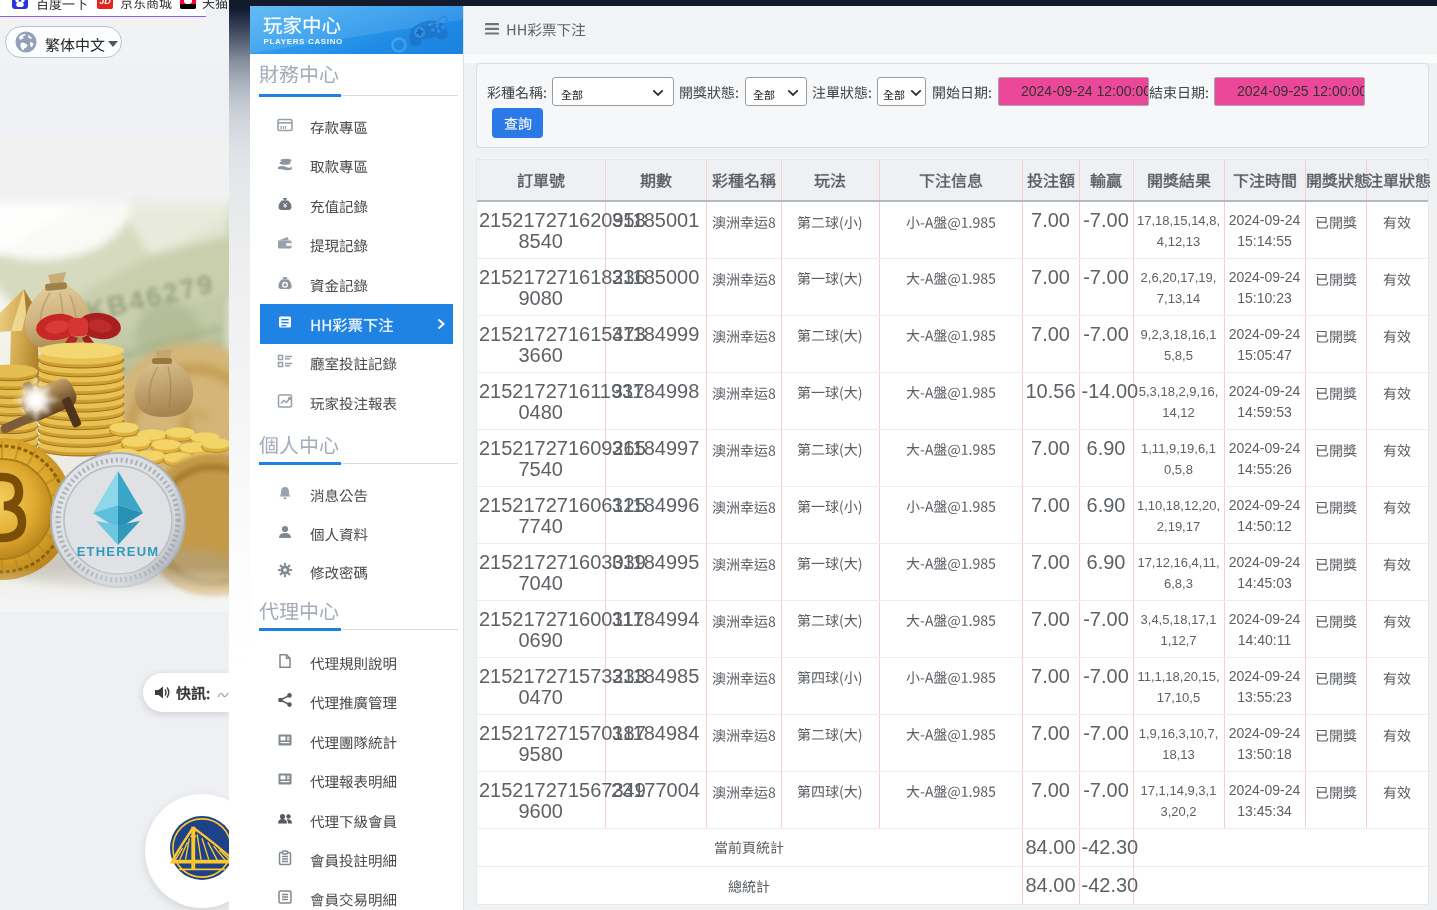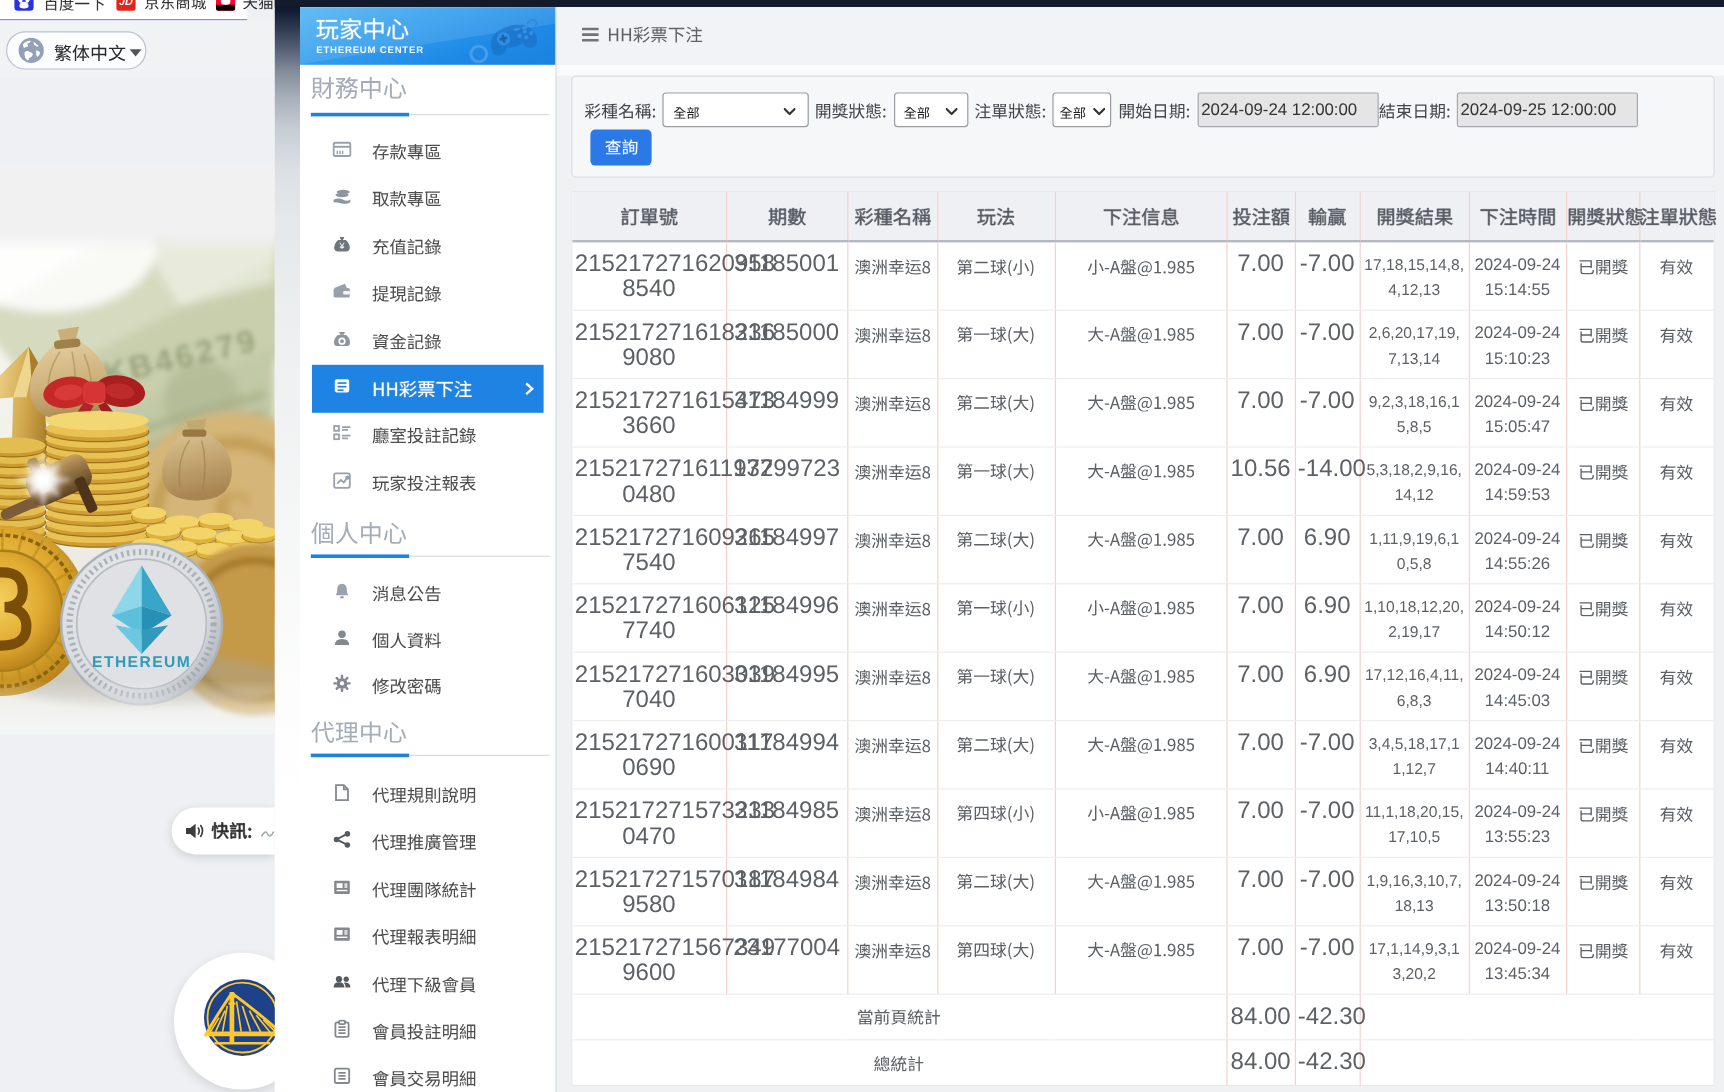--- a/index.html
+++ b/index.html
@@ -3,21 +3,21 @@
 *{margin:0;padding:0;box-sizing:border-box}
 html,body{width:1437px;height:910px;overflow:hidden;font-family:"Liberation Sans",sans-serif;background:#f0f1f2}
 .a{position:absolute}
 .cj{display:inline-block;vertical-align:middle;fill:currentColor}
 #main{left:463px;top:6px;width:974px;height:904px;background:#f0f1f2;border-left:1px solid #dddfe2}
 #topbar{left:0;top:0;width:974px;height:48px;background:#f2f3f6}
 #whiteband{left:0;top:48px;width:974px;height:9px;background:#fafbfb}
 #panel{left:12px;top:57px;width:953px;height:85px;background:#f6f7f8;border:1px solid #dadde2;border-radius:4px}
 .flabel{color:#45484c}
 .fsel{background:#fff;border:1px solid #999da3;border-radius:3px;height:29px}
-.finp{background:#e5e5e5;border:1px solid #a6a9ad;border-radius:2px;height:29px;font-size:14px;color:#333;line-height:27px;padding-left:2px;white-space:nowrap;overflow:hidden}
+.finp{background:#ec4899;border:1px solid #a6a9ad;border-radius:2px;height:29px;font-size:14px;color:#333;line-height:27px;padding-left:22px;white-space:nowrap;overflow:hidden}
 #qbtn{left:15px;top:44px;width:51px;height:30px;background:#2b79e6;border-radius:4px;text-align:center;line-height:30px}
 #tablebox{left:12px;top:153px;width:953px;height:746px;background:#fff;border:1px solid #e6e8ec}
 table{border-collapse:collapse;table-layout:fixed;width:951px;font-size:14px;color:#5d6166}
 th{background:#eef0f4;height:41px;border-right:1px solid #f4d2cb;border-bottom:2px solid #b4b8c0;font-weight:normal}
 td{height:57px;border-right:1px solid #f4d2cb;border-bottom:1px solid #ededee;text-align:center;vertical-align:middle;line-height:21px;padding:0 2px}
 tr.d td{vertical-align:top;padding-top:8px}
 tr.d td .cj{margin-top:3px}
 td.c1,td.c2,td.c6,td.c7{font-size:20px;white-space:nowrap}
 td.c8{font-size:13px;white-space:nowrap}
 td.c9{font-size:14px;white-space:nowrap}
@@ -484,21 +484,21 @@
 <div id="bluehead" class="a">
 <div class="a" style="left:-20px;top:-42px;width:280px;height:70px;background:rgba(255,255,255,.10);transform:rotate(-9deg)"></div>
 <div class="a" style="left:13px;top:9px"><svg class="cj " style="color:#ffffff;" width="78.0" height="18.4" viewBox="0 -16.65 78.0 18.4">
           <g transform="scale(0.01950,-0.01950)" stroke="currentColor" stroke-width="12">
             <use href="#g73a9" x="0"></use>
             <use href="#g5bb6" x="1000"></use>
             <use href="#g4e2d" x="2000"></use>
             <use href="#g5fc3" x="3000"></use>
           </g>
         </svg></div>
-<div class="a" style="left:13.5px;top:30.5px;font-size:8px;font-weight:bold;color:#f0f8ff;letter-spacing:0.65px">ETHEREUM CENTER</div>
+<div class="a" style="left:13.5px;top:30.5px;font-size:8px;font-weight:bold;color:#f0f8ff;letter-spacing:0.65px">PLAYERS CASINO</div>
 <svg class="a" style="left:157px;top:7px;opacity:.85" width="44" height="34" viewBox="0 0 52 40">
 <g transform="rotate(-14 26 22)" fill="#1b6ec2" opacity=".75">
 <path d="M10 12 q14 -6 28 0 q8 4 9 14 q.5 9 -7 9 q-5 0 -8 -6 q-8 3 -16 0 q-3 6 -8 6 q-7.5 0 -7 -9 q1 -10 9 -14z"></path>
 <circle cx="15" cy="20" r="6.5" fill="#3c92dd"></circle>
 <path d="M13.7 16 h2.6 v2.6 h2.6 v2.6 h-2.6 v2.6 h-2.6 v-2.6 h-2.6 v-2.6 h2.6z" fill="#16508f"></path>
 <rect x="27" y="13" width="6" height="2.6" rx="1.2" fill="#3c92dd"></rect>
           <rect x="35" y="13" width="6" height="2.6" rx="1.2" fill="#3c92dd"></rect>
 <circle cx="31" cy="21" r="2.2" fill="#3c92dd"></circle>
           <circle cx="37" cy="24" r="2.2" fill="#3c92dd"></circle>
           <circle cx="37" cy="18" r="2.2" fill="#3c92dd"></circle>
@@ -1264,21 +1264,21 @@
               </svg></td>
             <td><svg class="cj " style="color:#5d6166;" width="28.0" height="13.0" viewBox="0 -11.79 28.0 13.0">
                 <g transform="scale(0.01400,-0.01400)">
                   <use href="#g6709" x="0"></use>
                   <use href="#g6548" x="1000"></use>
                 </g>
               </svg></td>
           </tr>
 <tr class="d">
             <td class="c1">215217271611937<br>0480</td>
-            <td class="c2">17299723</td>
+            <td class="c2">31184998</td>
             <td><svg class="cj " style="color:#5d6166;" width="63.8" height="13.0" viewBox="0 -11.78 63.8 13.0">
                 <g transform="scale(0.01400,-0.01400)">
                   <use href="#g6fb3" x="0"></use>
                   <use href="#g6d32" x="1000"></use>
                   <use href="#g5e78" x="2000"></use>
                   <use href="#g8fd0" x="3000"></use>
                   <use href="#g38" x="4000"></use>
                 </g>
               </svg></td>
             <td><svg class="cj " style="color:#5d6166;" width="65.6" height="14.6" viewBox="0 -11.88 65.6 14.6">

